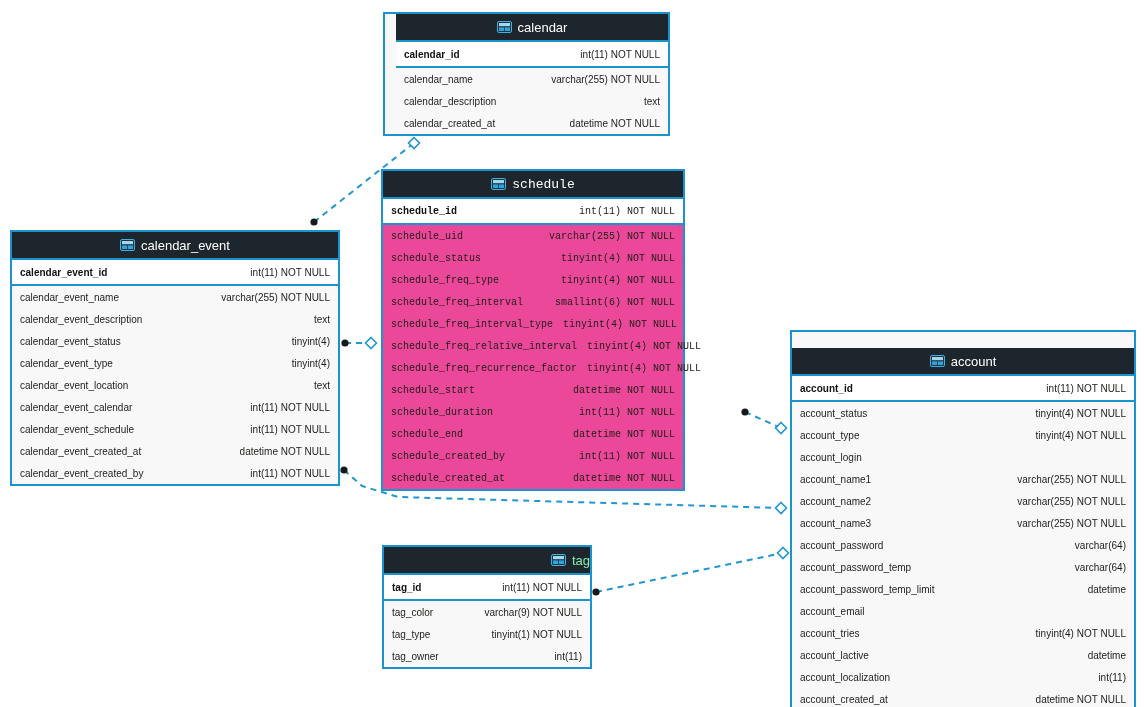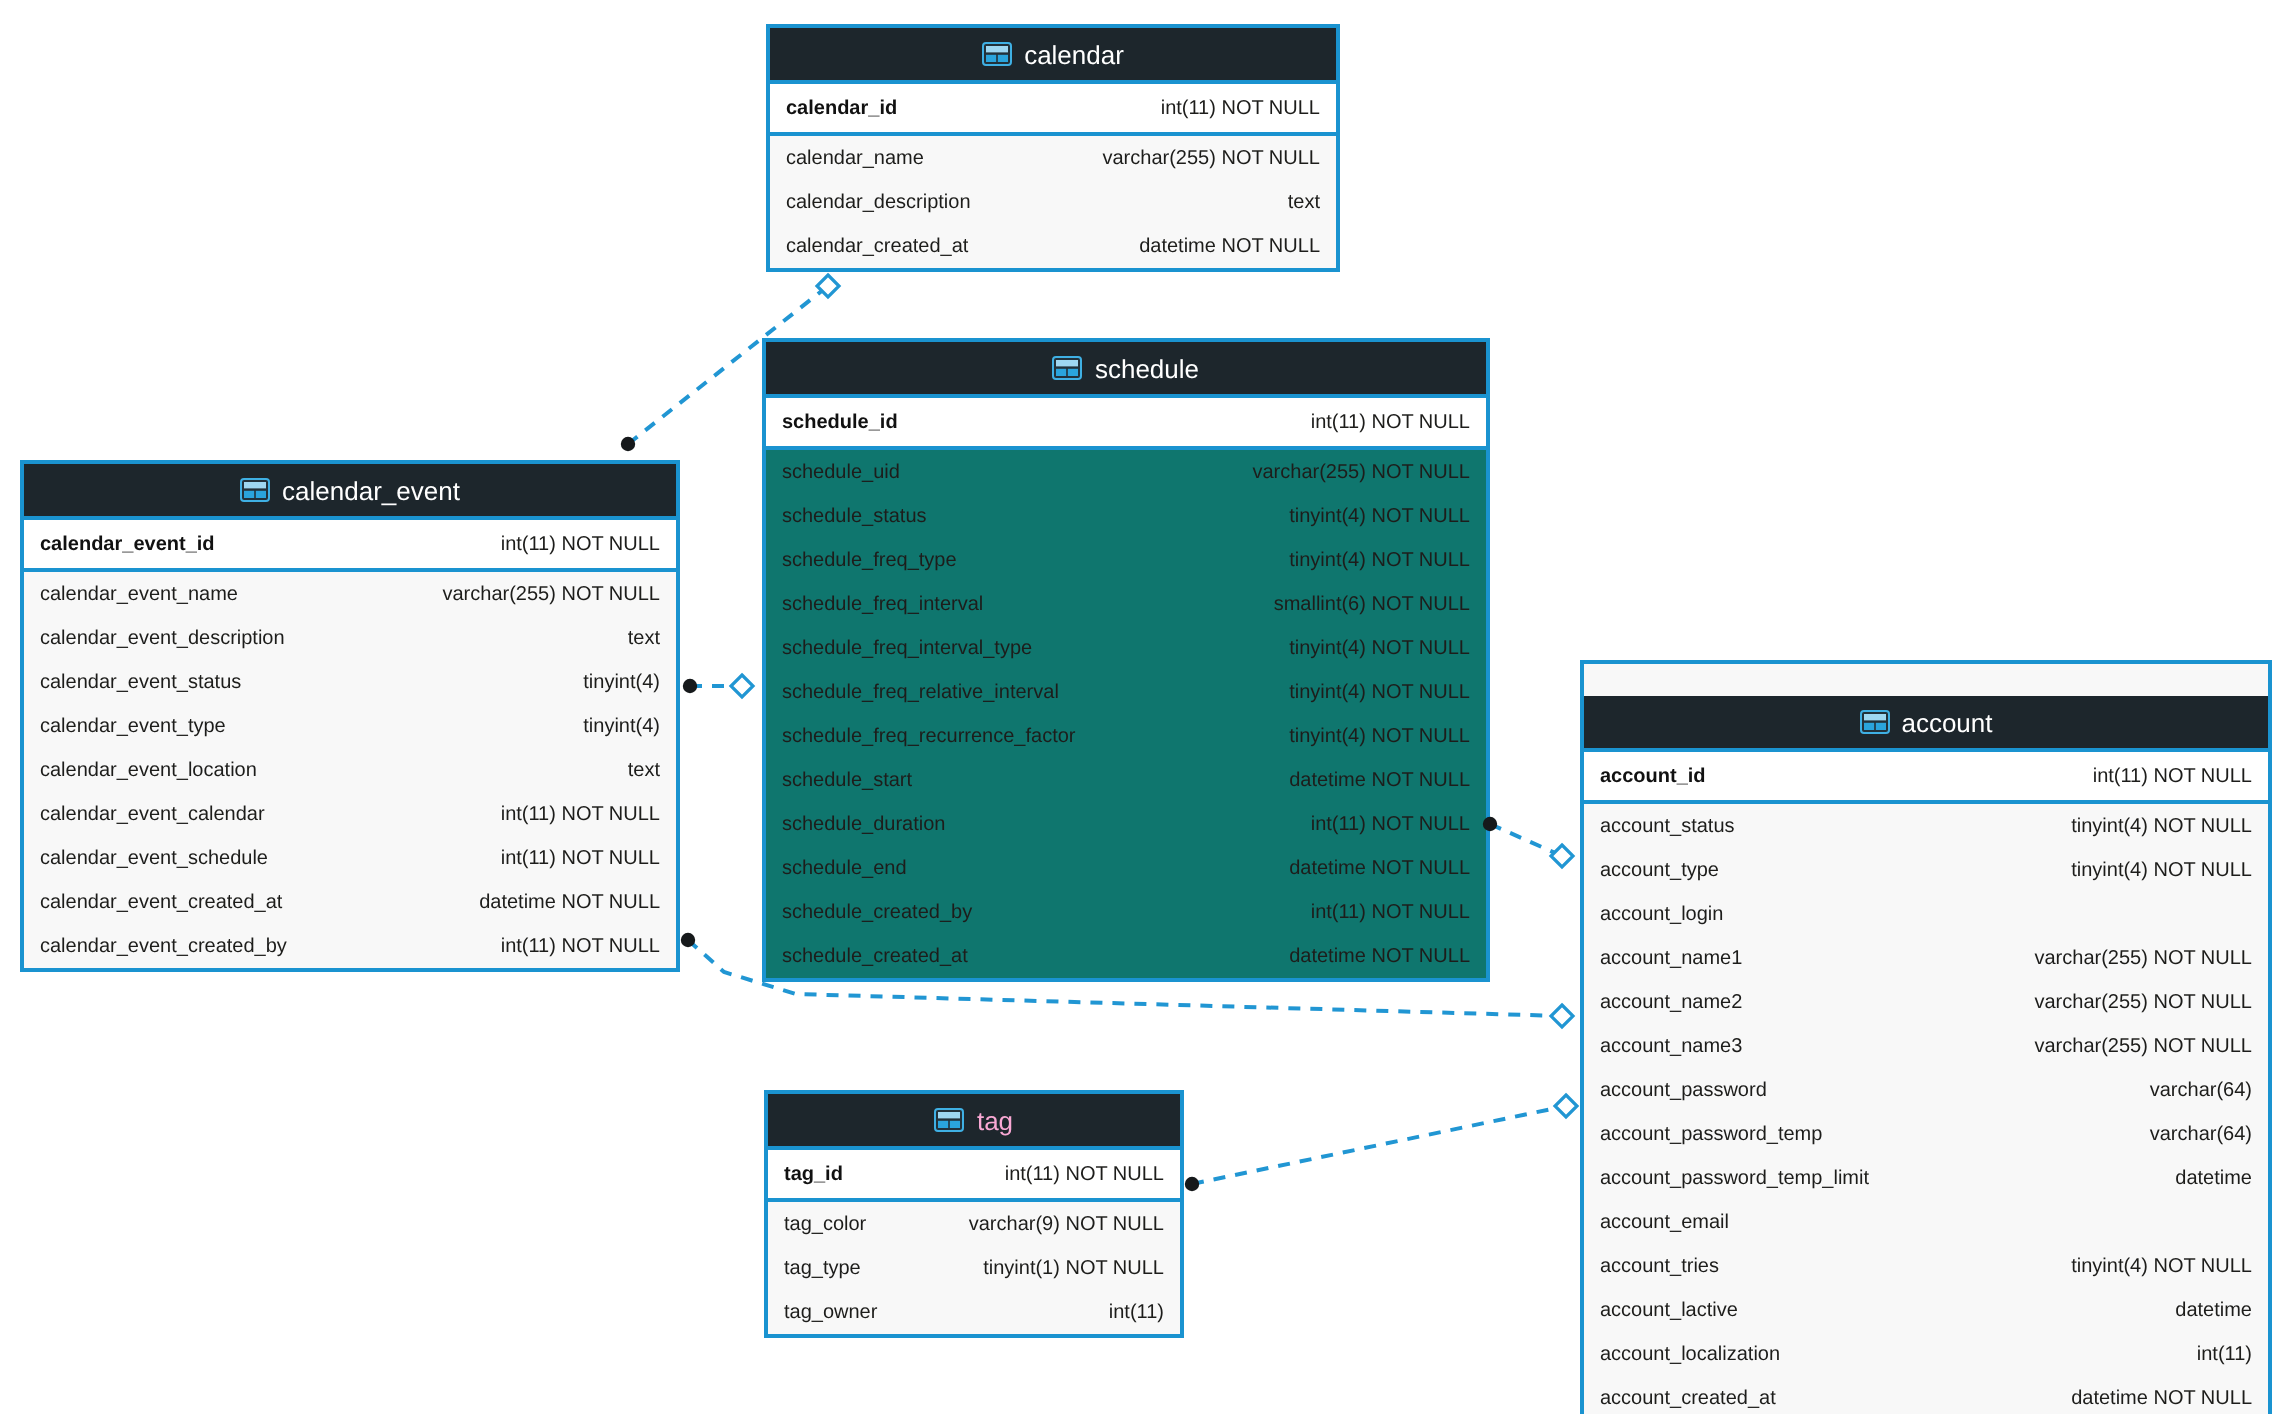--- a/index.html
+++ b/index.html
@@ -72,21 +72,21 @@
       <polyline points="745,412 781,428" fill="none" stroke="#2196d3" stroke-width="2" stroke-dasharray="6 5"></polyline>
       <circle cx="745" cy="412" r="3.6" fill="#16191b"></circle>
       <path d="M781 422.5 L786.5 428 L781 433.5 L775.5 428 Z" fill="#ffffff" stroke="#2196d3" stroke-width="1.6"></path>
       <polyline points="344,470 362,486 398,497 781,508" fill="none" stroke="#2196d3" stroke-width="2" stroke-dasharray="6 5"></polyline>
       <circle cx="344" cy="470" r="3.6" fill="#16191b"></circle>
       <path d="M781 502.5 L786.5 508 L781 513.5 L775.5 508 Z" fill="#ffffff" stroke="#2196d3" stroke-width="1.6"></path>
       <polyline points="596,592 783,553" fill="none" stroke="#2196d3" stroke-width="2" stroke-dasharray="6 5"></polyline>
       <circle cx="596" cy="592" r="3.6" fill="#16191b"></circle>
       <path d="M783 547.5 L788.5 553 L783 558.5 L777.5 553 Z" fill="#ffffff" stroke="#2196d3" stroke-width="1.6"></path>
     </svg>
-<div class="tbl" style="left: 383px; top: 12px; width: 287px; background: rgb(248, 248, 248); border-color: rgb(26, 147, 208);">
+<div class="tbl" style="left: 383px; top: 12px; width: 287px; background: rgb(248, 248, 248); border-color: rgb(26, 147, 208); padding-left: 11px;">
       <div class="tbl-header" style="background: rgb(29, 38, 44); color: rgb(255, 255, 255); border-bottom-color: rgb(26, 147, 208);">
         <svg class="tbl-icon" width="15" height="12" viewBox="0 0 15 12">
           <rect x="0.5" y="0.5" width="14" height="11" rx="1.5" fill="#22313a" stroke="#3fb0e4" stroke-width="1"></rect>
           <rect x="2" y="2" width="11" height="3.2" fill="#9ed7f1"></rect>
           <rect x="2" y="6.4" width="5.1" height="3.6" fill="#2aa4dc"></rect>
           <rect x="7.9" y="6.4" width="5.1" height="3.6" fill="#2aa4dc"></rect>
         </svg>
         <span>calendar</span>
       </div>
       <div class="row pk" style="background: rgb(255, 255, 255); border-bottom-color: rgb(26, 147, 208);">
@@ -99,21 +99,21 @@
       </div>
       <div class="row">
         <span class="col-name">calendar_description</span>
         <span class="col-type">text</span>
       </div>
       <div class="row">
         <span class="col-name">calendar_created_at</span>
         <span class="col-type">datetime NOT NULL</span>
       </div>
     </div>
-    <div class="tbl" style="left: 381px; top: 169px; width: 364px; background: #0f766e; border-color: rgb(26, 147, 208);">
+    <div class="tbl" style="left: 381px; top: 169px; width: 304px; background: #ec4899; border-color: rgb(26, 147, 208); font-family: Liberation Mono, monospace;">
       <div class="tbl-header" style="background: rgb(29, 38, 44); color: rgb(255, 255, 255); border-bottom-color: rgb(26, 147, 208);">
         <svg class="tbl-icon" width="15" height="12" viewBox="0 0 15 12">
           <rect x="0.5" y="0.5" width="14" height="11" rx="1.5" fill="#22313a" stroke="#3fb0e4" stroke-width="1"></rect>
           <rect x="2" y="2" width="11" height="3.2" fill="#9ed7f1"></rect>
           <rect x="2" y="6.4" width="5.1" height="3.6" fill="#2aa4dc"></rect>
           <rect x="7.9" y="6.4" width="5.1" height="3.6" fill="#2aa4dc"></rect>
         </svg>
         <span>schedule</span>
       </div>
       <div class="row pk" style="background: rgb(255, 255, 255); border-bottom-color: rgb(26, 147, 208);">
@@ -283,21 +283,21 @@
       <div class="row">
         <span class="col-name">account_localization</span>
         <span class="col-type">int(11)</span>
       </div>
       <div class="row">
         <span class="col-name">account_created_at</span>
         <span class="col-type">datetime NOT NULL</span>
       </div>
     </div>
     <div class="tbl" style="left: 382px; top: 545px; width: 210px; background: rgb(248, 248, 248); border-color: rgb(26, 147, 208);">
-      <div class="tbl-header" style="background: rgb(29, 38, 44); color: #f9a8d4; border-bottom-color: rgb(26, 147, 208);">
+      <div class="tbl-header" style="background: rgb(29, 38, 44); color: #86efac; border-bottom-color: rgb(26, 147, 208); justify-content: flex-end;">
         <svg class="tbl-icon" width="15" height="12" viewBox="0 0 15 12">
           <rect x="0.5" y="0.5" width="14" height="11" rx="1.5" fill="#22313a" stroke="#3fb0e4" stroke-width="1"></rect>
           <rect x="2" y="2" width="11" height="3.2" fill="#9ed7f1"></rect>
           <rect x="2" y="6.4" width="5.1" height="3.6" fill="#2aa4dc"></rect>
           <rect x="7.9" y="6.4" width="5.1" height="3.6" fill="#2aa4dc"></rect>
         </svg>
         <span>tag</span>
       </div>
       <div class="row pk" style="background: rgb(255, 255, 255); border-bottom-color: rgb(26, 147, 208);">
         <span class="col-name">tag_id</span>

